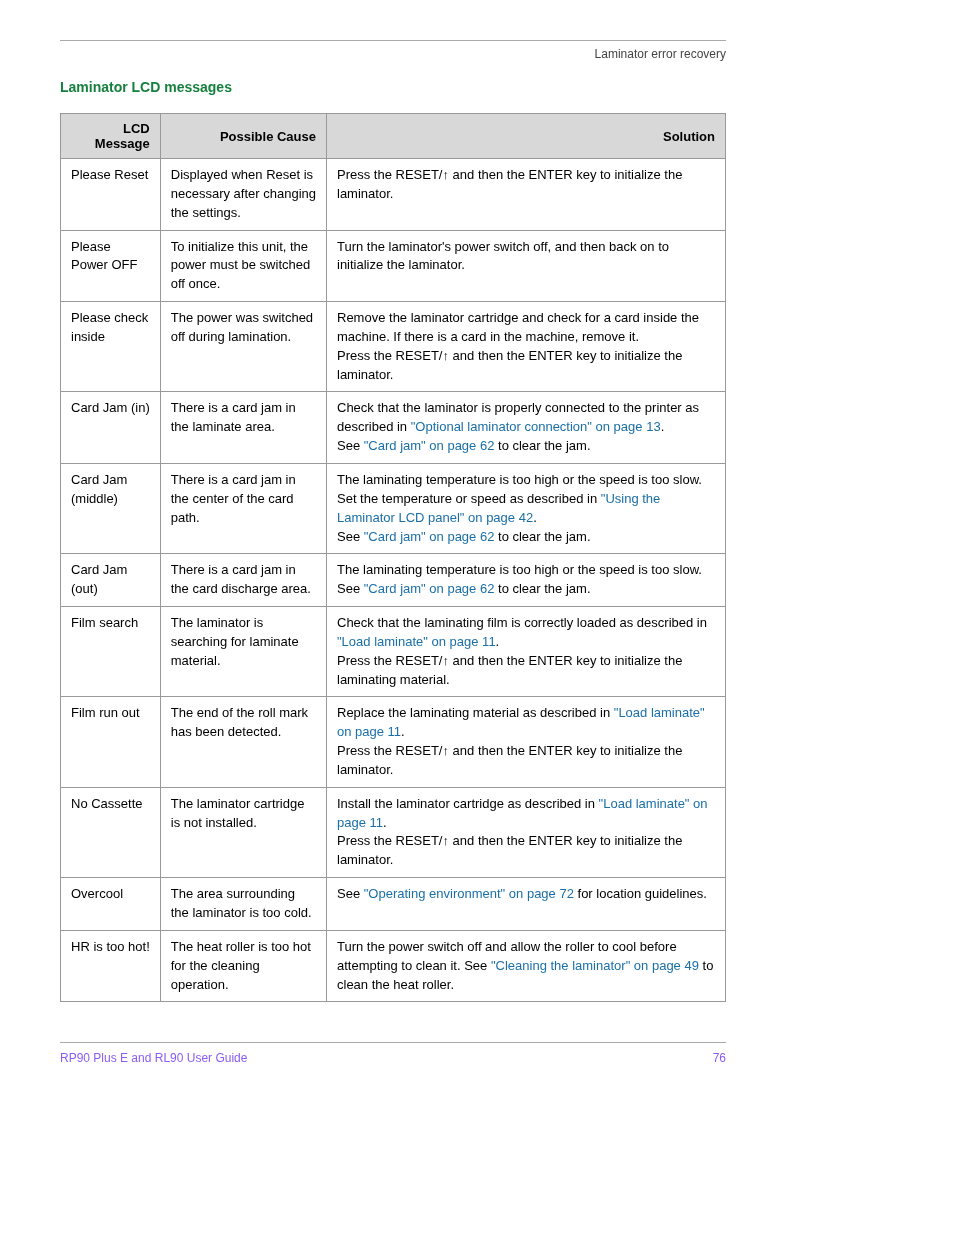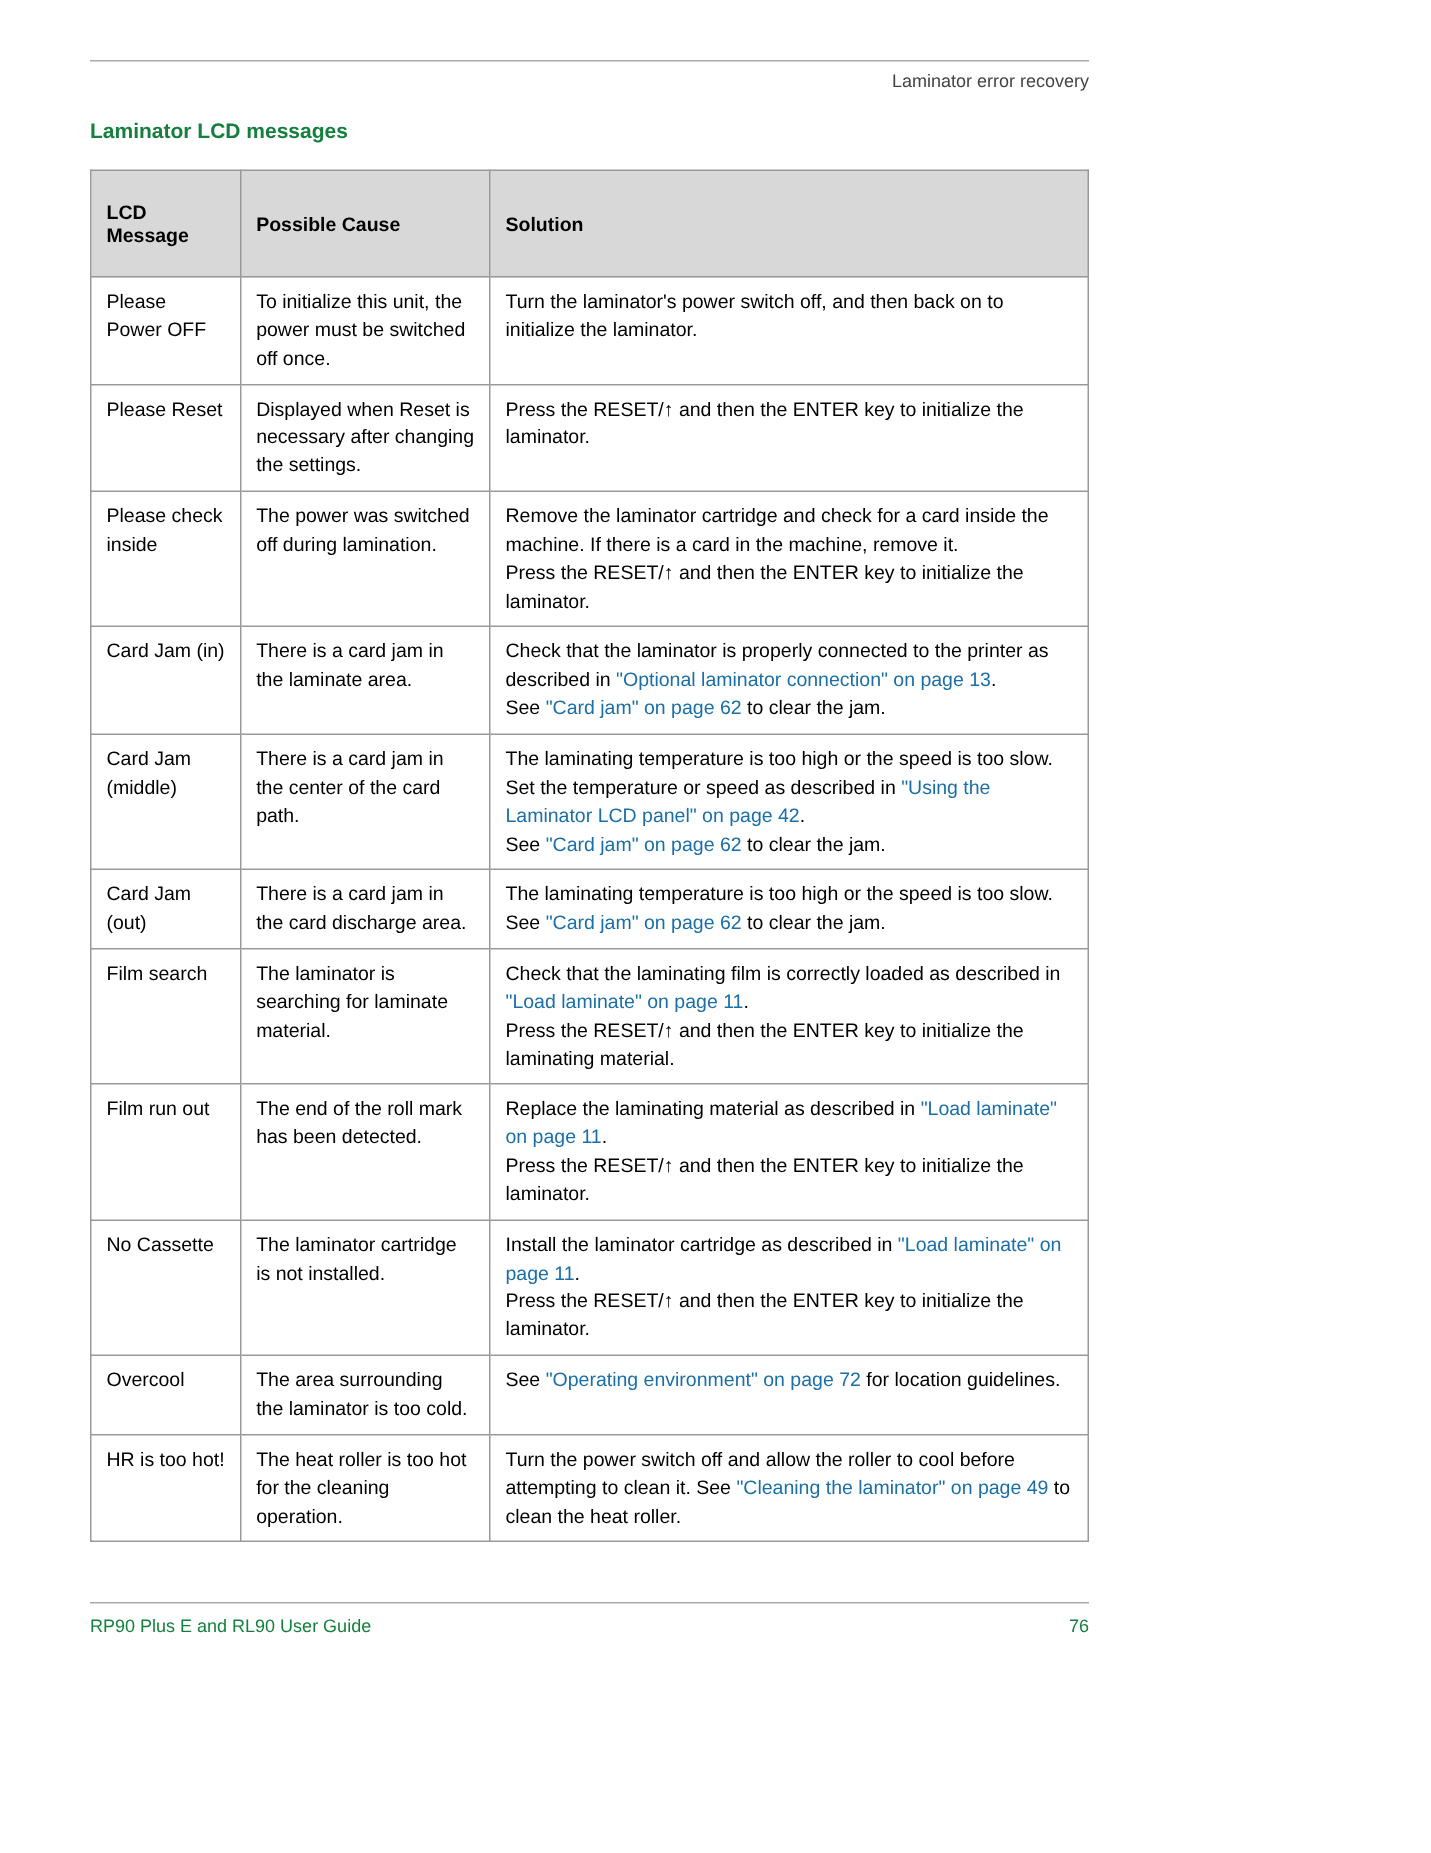--- a/index.html
+++ b/index.html
@@ -36,22 +36,22 @@
       color: #15803d;
     }
     table {
       width: 100%;
       border-collapse: collapse;
       margin-bottom: 30px;
     }
     th {
       background: #d8d8d8;
       border: 1px solid #999;
-      padding: 20px 10px;
-      text-align: left;
+      padding: 7px 10px;
+      text-align: right;
       font-weight: bold;
       font-size: 13px;
     }
     td {
       border: 1px solid #999;
       padding: 7px 10px;
       vertical-align: top;
       font-size: 13px;
       line-height: 1.45;
     }
@@ -70,49 +70,49 @@
     .footer-rule {
       border: none;
       border-top: 1px solid #aaa;
       margin-top: 40px;
     }
     .footer {
       display: flex;
       justify-content: space-between;
       margin-top: 8px;
       font-size: 12px;
-      color: #15803d;
+      color: #8b5cf6;
     }
   </style>
 </head>
 <body>
 
 <div class="page">
   <hr class="header-rule">
   <div class="header-text">Laminator error recovery</div>
   <div class="page-title">Laminator LCD messages</div>
 
   <table>
     <thead>
       <tr>
         <th>LCD Message</th>
         <th>Possible Cause</th>
         <th>Solution</th>
       </tr>
     </thead>
     <tbody id="table-body">
     <tr>
+          <td>Please Reset</td>
+          <td>Displayed when Reset is necessary after changing the settings.</td>
+          <td>Press the RESET/↑ and then the ENTER key to initialize the laminator.</td>
+        </tr>
+        <tr>
           <td>Please Power OFF</td>
           <td>To initialize this unit, the power must be switched off once.</td>
           <td>Turn the laminator's power switch off, and then back on to initialize the laminator.</td>
-        </tr>
-        <tr>
-          <td>Please Reset</td>
-          <td>Displayed when Reset is necessary after changing the settings.</td>
-          <td>Press the RESET/↑ and then the ENTER key to initialize the laminator.</td>
         </tr>
         <tr>
           <td>Please check inside</td>
           <td>The power was switched off during lamination.</td>
           <td>Remove the laminator cartridge and check for a card inside the machine. If there is a card in the machine, remove it.<br>Press the RESET/↑ and then the ENTER key to initialize the laminator.</td>
         </tr>
         <tr>
           <td>Card Jam (in)</td>
           <td>There is a card jam in the laminate area.</td>
           <td>Check that the laminator is properly connected to the printer as described in <span class="link">"Optional laminator connection" on page 13</span>.<br>See <span class="link">"Card jam" on page 62</span> to clear the jam.</td>

